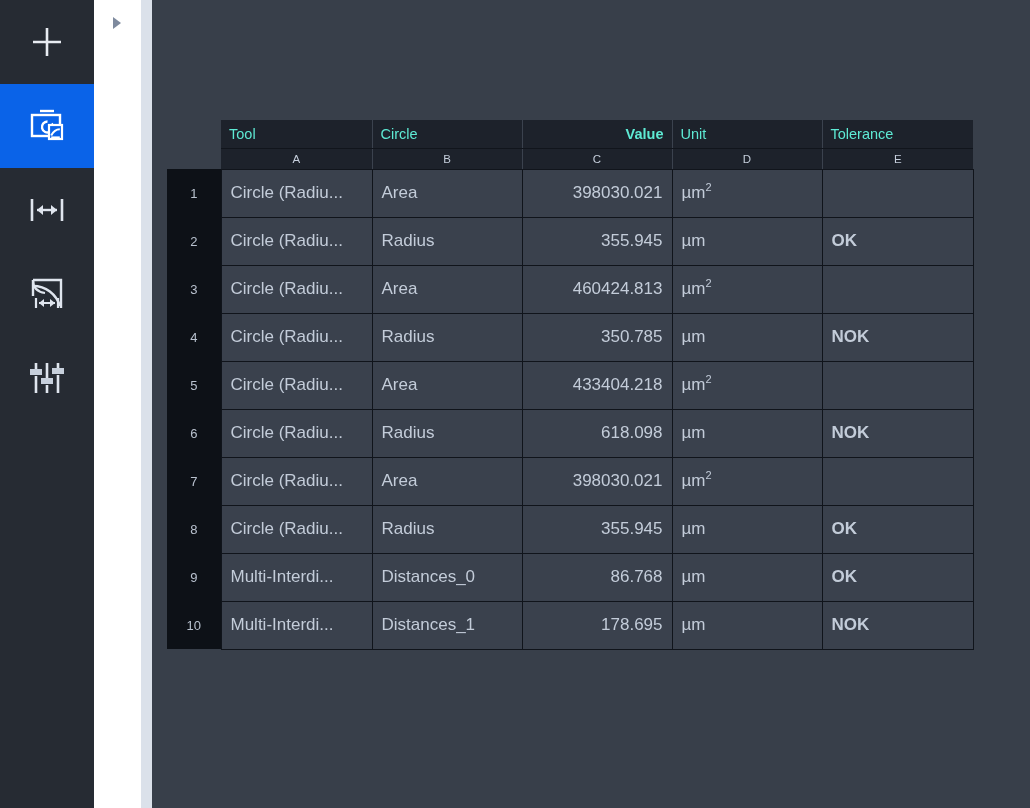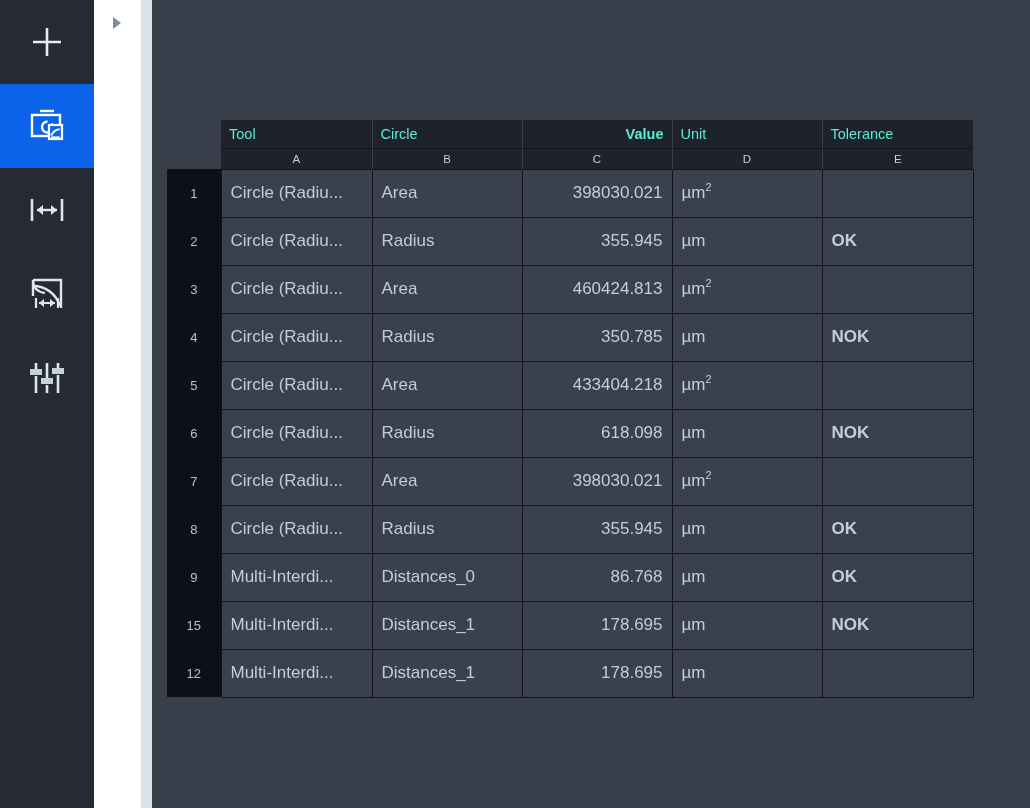--- a/index.html
+++ b/index.html
@@ -348,33 +348,25 @@
             </tr>
             <tr>
               <td class="rowhdr">9</td>
               <td class="left">Multi-Interdi...</td>
               <td class="left">Distances_0</td>
               <td class="num">86.768</td>
               <td class="left">µm</td>
               <td class="left colE">OK</td>
             </tr>
             <tr>
-              <td class="rowhdr">15</td>
+              <td class="rowhdr">10</td>
               <td class="left">Multi-Interdi...</td>
               <td class="left">Distances_1</td>
               <td class="num">178.695</td>
               <td class="left">µm</td>
               <td class="left colE">NOK</td>
             </tr>
-            <tr>
-              <td class="rowhdr">12</td>
-              <td class="left">Multi-Interdi...</td>
-              <td class="left">Distances_1</td>
-              <td class="num">178.695</td>
-              <td class="left">µm</td>
-              <td class="left colE"></td>
-            </tr>
           </tbody>
       </table>
     </div>
 
   </div>
 </div>
 
 </body></html>

